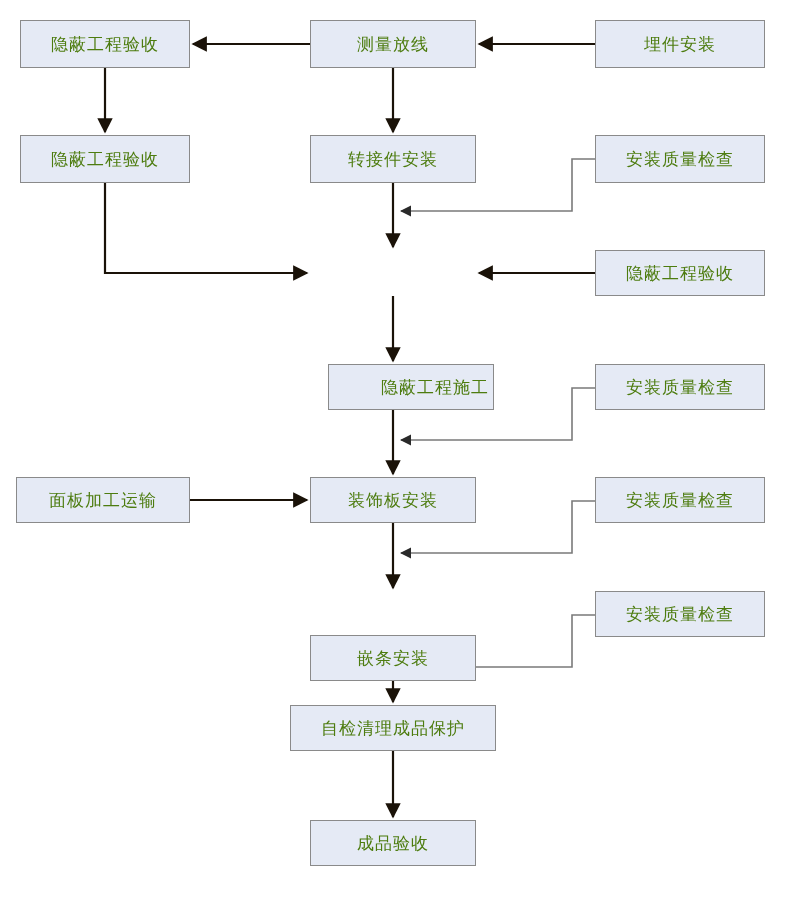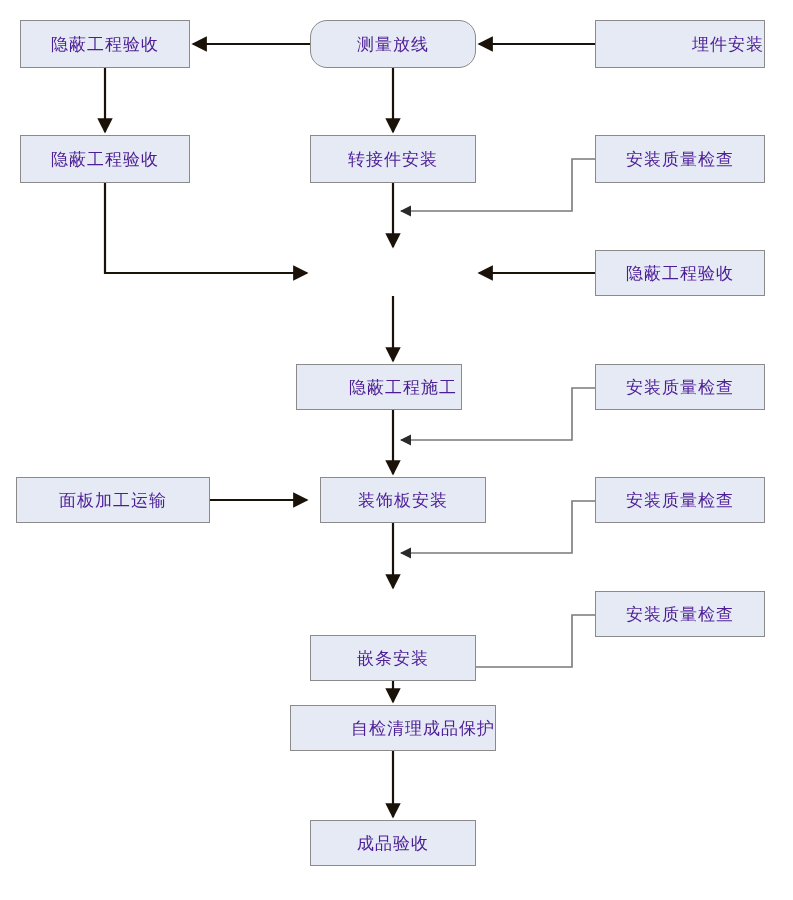--- a/index.html
+++ b/index.html
@@ -16,21 +16,21 @@
     font-family: "DejaVu Sans", "Liberation Sans", sans-serif;
   }
   .node {
     position: absolute;
     box-sizing: border-box;
     background: #e5eaf5;
     border: 1px solid #8a8a8a;
     display: flex;
     align-items: center;
     justify-content: center;
-    color: #4c1d95;
+    color: #4d7c0f;
     font-size: 17px;
     letter-spacing: 1px;
     line-height: 1;
     white-space: nowrap;
     user-select: none;
   }
   .node .label { pointer-events: none; }
   #edges {
     position: absolute;
     left: 0;
@@ -92,66 +92,66 @@
 
       <path d="M 595 501 L 572 501 L 572 553 L 401 553" marker-end="url(#arrow-gray)"></path>
 
       <path d="M 595 615 L 572 615 L 572 667 L 401 667" marker-end="url(#arrow-gray)"></path>
     </g>
   </svg>
 
   <div class="node" style="left:20px;top:20px;width:170px;height:48px;">
     <span class="label">隐蔽工程验收</span>
   </div>
-  <div class="node" style="left:310px;top:20px;width:166px;height:48px;border-radius:17px;">
+  <div class="node" style="left:310px;top:20px;width:166px;height:48px;">
     <span class="label">测量放线</span>
   </div>
-  <div class="node" style="left:595px;top:20px;width:170px;height:48px;justify-content:flex-end;">
+  <div class="node" style="left:595px;top:20px;width:170px;height:48px;">
     <span class="label">埋件安装</span>
   </div>
 
   <div class="node" style="left:20px;top:135px;width:170px;height:48px;">
     <span class="label">隐蔽工程验收</span>
   </div>
   <div class="node" style="left:310px;top:135px;width:166px;height:48px;text-align:right;">
     <span class="label">转接件安装</span>
   </div>
   <div class="node" style="left:595px;top:135px;width:170px;height:48px;">
     <span class="label">安装质量检查</span>
   </div>
 
   <div class="node" style="left:595px;top:250px;width:170px;height:46px;">
     <span class="label">隐蔽工程验收</span>
   </div>
 
-  <div class="node" style="left:296px;top:364px;width:166px;height:46px;padding-left:48px;">
+  <div class="node" style="left:328px;top:364px;width:166px;height:46px;padding-left:48px;">
     <span class="label">隐蔽工程施工</span>
   </div>
   <div class="node" style="left:595px;top:364px;width:170px;height:46px;">
     <span class="label">安装质量检查</span>
   </div>
 
-  <div class="node" style="left:16px;top:477px;width:194px;height:46px;">
+  <div class="node" style="left:16px;top:477px;width:174px;height:46px;">
     <span class="label">面板加工运输</span>
   </div>
-  <div class="node" style="left:320px;top:477px;width:166px;height:46px;">
+  <div class="node" style="left:310px;top:477px;width:166px;height:46px;">
     <span class="label">装饰板安装</span>
   </div>
   <div class="node" style="left:595px;top:477px;width:170px;height:46px;">
     <span class="label">安装质量检查</span>
   </div>
 
   <div class="node" style="left:310px;top:591px;width:166px;height:46px;margin-top:44px;">
     <span class="label">嵌条安装</span>
   </div>
   <div class="node" style="left:595px;top:591px;width:170px;height:46px;">
     <span class="label">安装质量检查</span>
   </div>
 
-  <div class="node" style="left:290px;top:705px;width:206px;height:46px;justify-content:flex-end;">
+  <div class="node" style="left:290px;top:705px;width:206px;height:46px;">
     <span class="label">自检清理成品保护</span>
   </div>
 
   <div class="node" style="left:310px;top:820px;width:166px;height:46px;text-align:center;">
     <span class="label">成品验收</span>
   </div>
 
 </div>
 
 </body></html>

